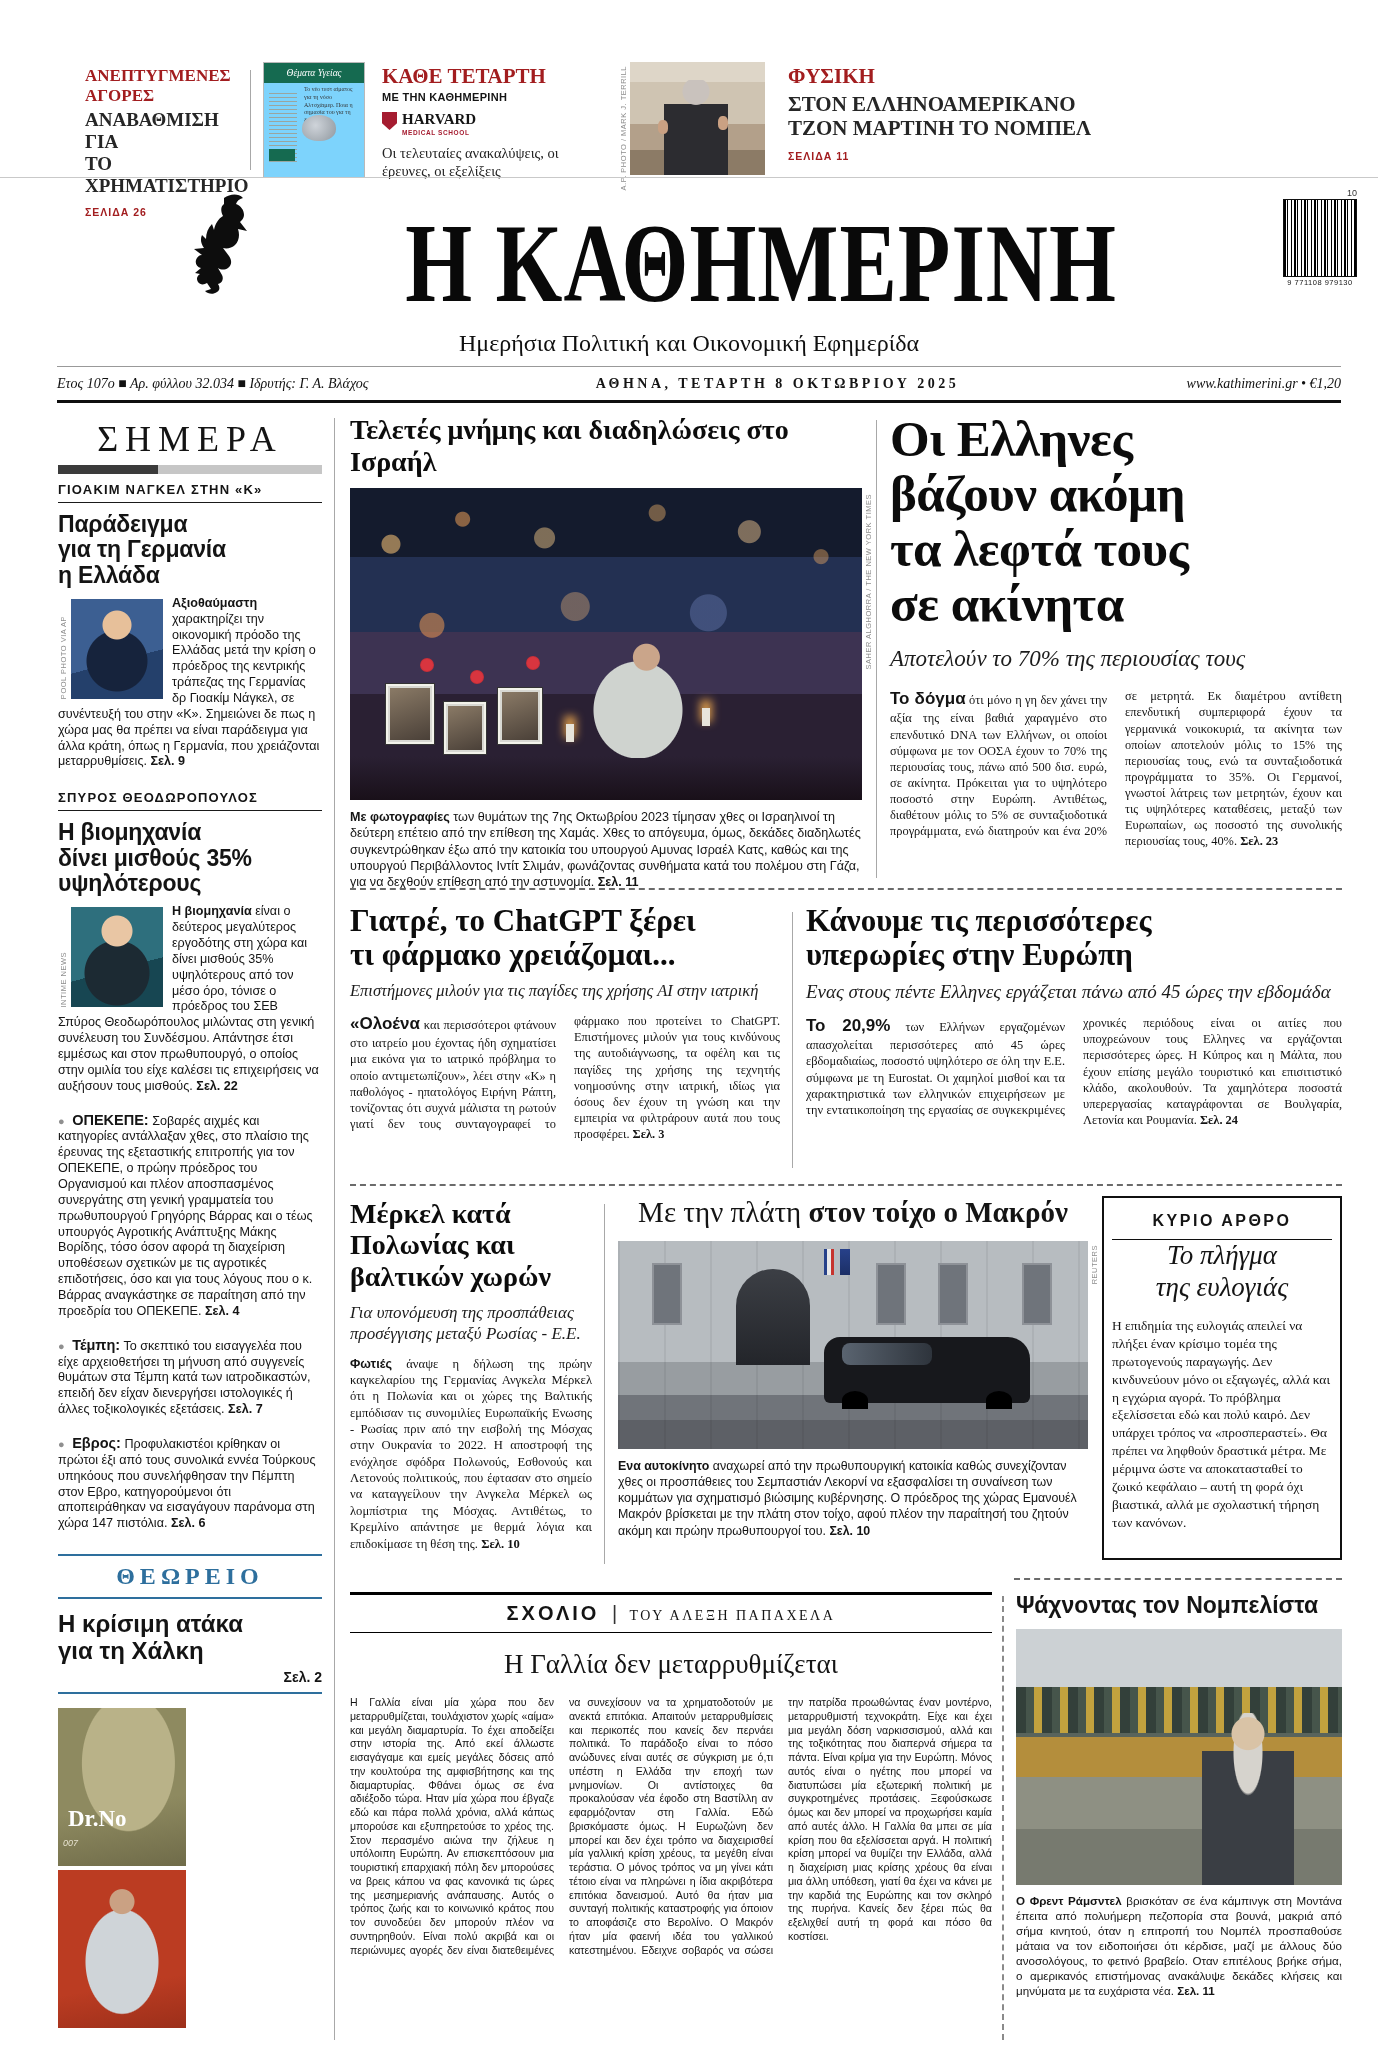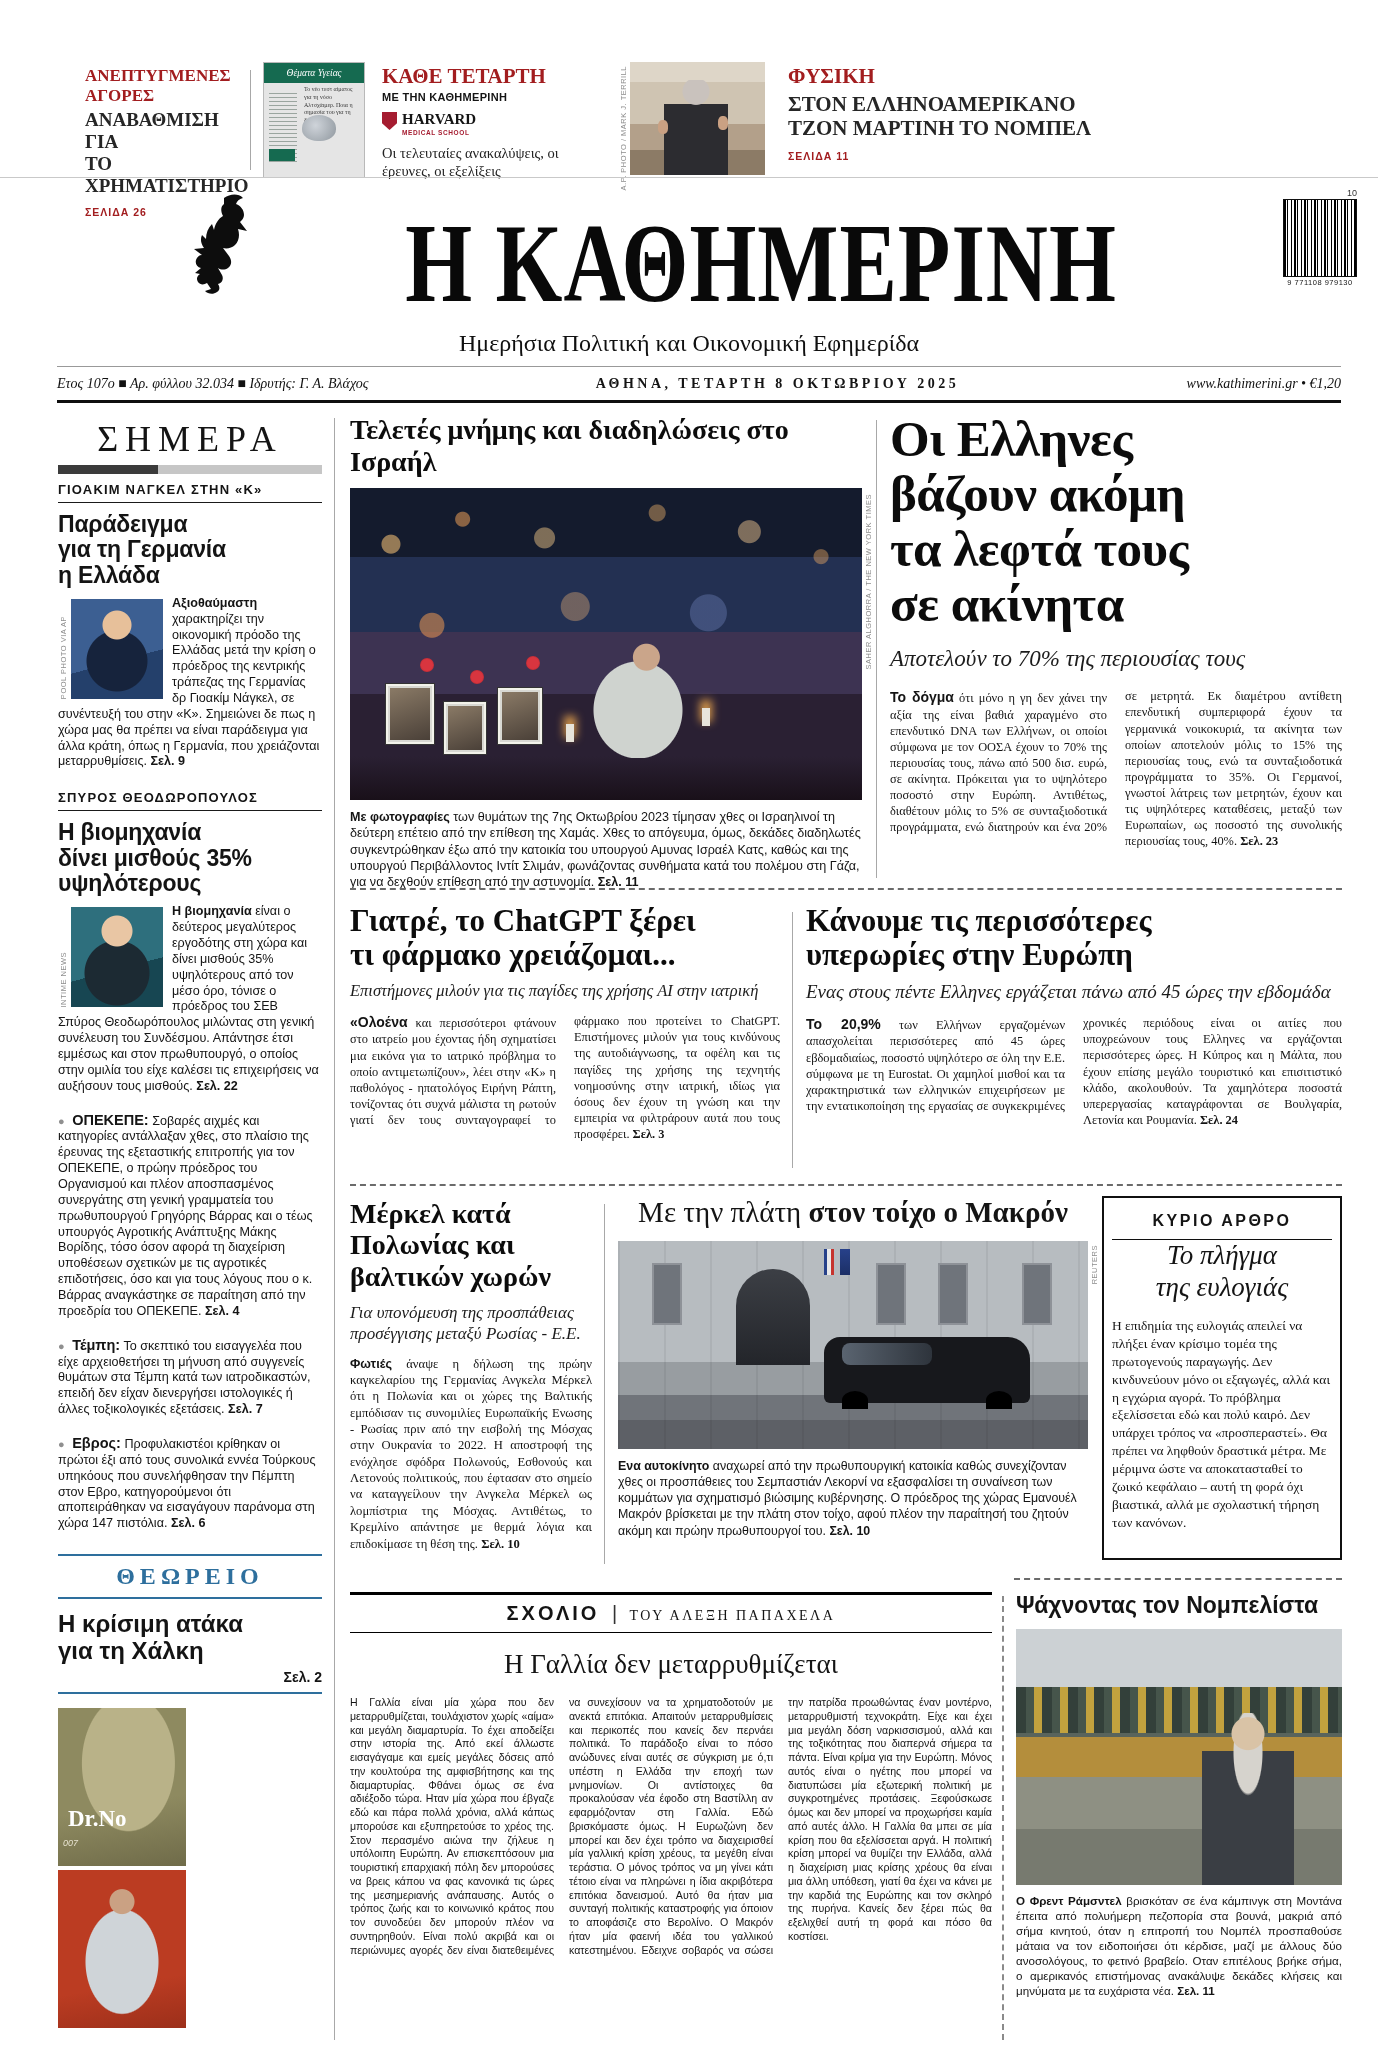--- a/index.html
+++ b/index.html
@@ -15,21 +15,21 @@
   .pgref{font-weight:bold;}
   .lead{font-weight:bold;}
   .vcredit{position:absolute;writing-mode:vertical-rl;transform:rotate(180deg);
            font-size:7.5px;color:#8d8d8d;letter-spacing:.5px;white-space:nowrap;}
 
   
   .promo-kicker{font-family:"Liberation Serif",serif;font-weight:bold;color:#a21d1f;font-size:17px;}
   .promo-kicker.big{font-size:21px;}
   .promo-title{font-family:"Liberation Serif",serif;font-weight:bold;font-size:19px;line-height:1.16;color:#262626;margin-top:3px;}
   .promo-page{color:#a21d1f;font-weight:bold;font-size:10.5px;letter-spacing:1px;margin-top:9px;}
-  .insert{width:100px;height:114px;background:#e5e5e5;border:1px solid #b9b9b9;overflow:hidden;font-size:0;}
+  .insert{width:100px;height:114px;background:#7dd3fc;border:1px solid #b9b9b9;overflow:hidden;font-size:0;}
   .ins-band{height:20px;background:#156a50;color:#fff;font-family:"Liberation Serif",serif;
             font-style:italic;font-size:9.5px;text-align:center;line-height:20px;}
   .ins-head{font-size:6px;color:#333;padding:3px 4px 0 40px;font-family:"Liberation Serif",serif;line-height:1.3;}
   .ins-brain{position:absolute;left:38px;top:52px;width:34px;height:26px;border-radius:50% 50% 45% 45%;
              background:radial-gradient(circle at 40% 40%,#cfd4da,#8f979e);}
   .ins-lines{position:absolute;left:5px;top:30px;width:28px;height:70px;
              background:repeating-linear-gradient(180deg,#9aa59f 0 1px,transparent 1px 4px);}
   .ins-foot{position:absolute;left:5px;top:86px;width:26px;height:12px;background:#156a50;}
   .harvard{display:flex;align-items:flex-start;margin-top:9px;gap:5px;}
   .crest{width:15px;height:18px;background:#a51c30;clip-path:polygon(0 0,100% 0,100% 62%,50% 100%,0 62%);}
@@ -90,21 +90,21 @@
   .mv1 .b007{position:absolute;left:5px;bottom:18px;color:#e6e2cf;font-size:9px;font-style:italic;}
   .mv2{background:radial-gradient(circle at 50% 20%,#caa183 0 12px,transparent 13px),
        radial-gradient(ellipse at 50% 58%,#cfd4d8 0 36px,transparent 37px),
        linear-gradient(170deg,#bb3c22 0 70%,#9c2f1a 100%);}
 
   
   .art-title{font-family:"Liberation Serif",serif;font-weight:bold;color:#0c0c0c;}
   .deck{font-family:"Liberation Serif",serif;font-style:italic;color:#1c1c1c;}
   .cols2{column-count:2;column-gap:18px;font-family:"Liberation Serif",serif;
          font-size:12.4px;line-height:1.3;overflow:hidden;}
-  .cols2 .lead{font-family:"Liberation Sans",sans-serif;font-size:14px;}
+  .cols2 .lead{font-family:"Liberation Sans",sans-serif;font-size:17px;}
   .caption{font-size:12.6px;line-height:1.3;}
   .isr-photo{position:relative;width:512px;height:312px;overflow:visible;
     background:
       radial-gradient(circle at 8% 18%,rgba(255,200,120,.55) 0 9px,transparent 10px),
       radial-gradient(circle at 22% 10%,rgba(255,170,90,.5) 0 7px,transparent 8px),
       radial-gradient(circle at 38% 16%,rgba(255,210,140,.45) 0 10px,transparent 11px),
       radial-gradient(circle at 60% 8%,rgba(255,190,110,.4) 0 8px,transparent 9px),
       radial-gradient(circle at 78% 14%,rgba(255,210,150,.45) 0 11px,transparent 12px),
       radial-gradient(circle at 92% 22%,rgba(255,180,100,.4) 0 7px,transparent 8px),
       radial-gradient(circle at 16% 44%,rgba(255,160,80,.5) 0 12px,transparent 13px),

